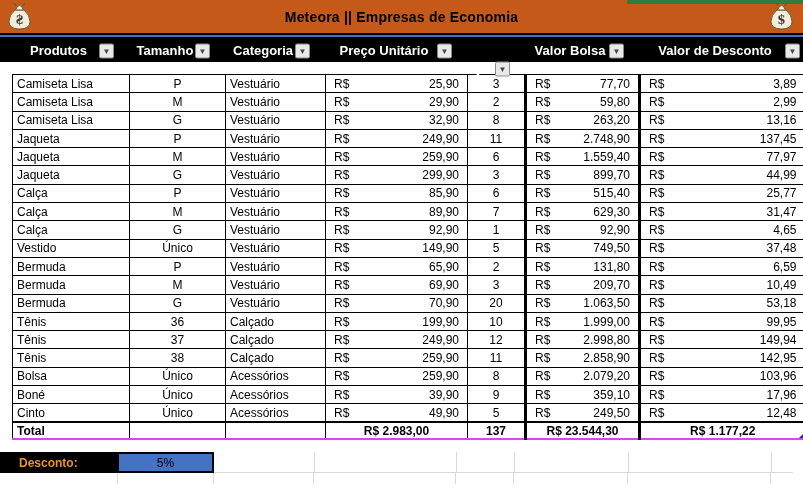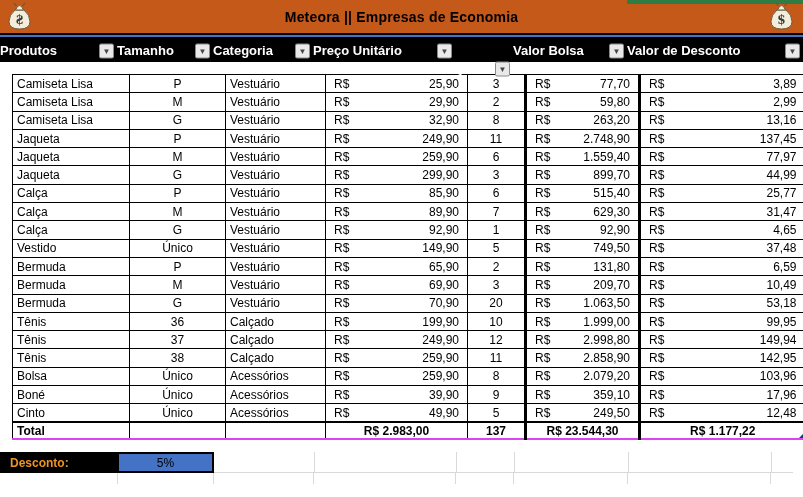--- a/index.html
+++ b/index.html
@@ -12,42 +12,42 @@
   .title-text{font-size:14px;font-weight:bold;color:#000;letter-spacing:.2px;}
   .moneybag{position:absolute;top:2px;}
   .moneybag.left{left:6px;transform:scaleX(-1);}
   .moneybag.right{right:8px;}
 
   
   .divider{height:6px;background:linear-gradient(#000 0 34%, #4472C4 34% 70%, #000 70% 100%);}
 
   
   .header-row{height:23px;background:#000;display:flex;align-items:center;}
-  .hcell{position:relative;height:100%;display:flex;align-items:center;justify-content:flex-start;color:#fff;font-weight:bold;font-size:13px;white-space:nowrap;overflow:hidden;}
+  .hcell{position:relative;height:100%;display:flex;align-items:center;justify-content:center;color:#fff;font-weight:bold;font-size:13px;white-space:nowrap;overflow:hidden;}
   .hc0{width:117px;}.hc1{width:96px;}.hc2{width:100px;}.hc3{width:142px;}
   .hc4{width:58px;margin-top:37px;}.hc5{width:114px;}.hc6{flex:1;}
   .dd{position:absolute;right:3px;top:50%;transform:translateY(-50%);width:15px;height:15px;background:#E9E9E9;border:1px solid #8a8a8a;border-radius:2px;color:#444;font-size:8px;line-height:14px;text-align:center;font-weight:normal;box-sizing:border-box;cursor:pointer;}
 
   
   table.sheet{border-collapse:collapse;table-layout:fixed;width:793px;margin:12px;}
   table.sheet td{border:1px solid #000;height:18.3px;padding:0 4px;font-size:12px;color:#000;overflow:hidden;white-space:nowrap;box-sizing:border-box;}
   td.center{text-align:center;}
   td.left{text-align:left;}
   td.money{padding:0;}
   td.money .pair{display:flex;justify-content:space-between;align-items:center;padding:0 4px;}
   .thickL{border-left:3px solid #000 !important;}
   .thickR{border-right:3px solid #000 !important;}
   .edgeR{border-right:2px solid #000 !important;}
   tr.total-row td{font-weight:bold;border-top:2px solid #000;border-bottom:2px solid #d946ef;height:17px;}
   td.rel{position:relative;}
   .corner{position:absolute;right:0;bottom:0;width:0;height:0;border-left:6px solid transparent;border-bottom:6px solid #1F3864;}
 
   
   .discount-row{display:flex;height:21px;width:793px;}
-  .disc-label{width:117px;background:#000;color:#ED9226;font-weight:bold;font-size:12px;display:flex;align-items:center;padding-left:10px;box-sizing:border-box;}
+  .disc-label{width:117px;background:#000;color:#ED9226;font-weight:bold;font-size:12px;display:flex;align-items:center;padding-left:19px;box-sizing:border-box;}
   .disc-value{width:97px;background:#4472C4;color:#000;font-size:12px;display:flex;align-items:center;justify-content:center;border:2px solid #000;box-sizing:border-box;}
   .disc-rest{position:relative;flex:1;border-bottom:1px solid #D9D9D9;}
 
   
   .filler{position:relative;height:11px;width:803px;}
   .vline{position:absolute;top:0;bottom:0;width:1px;background:#D9D9D9;}
 </style>
 </head>
 <body>
 

